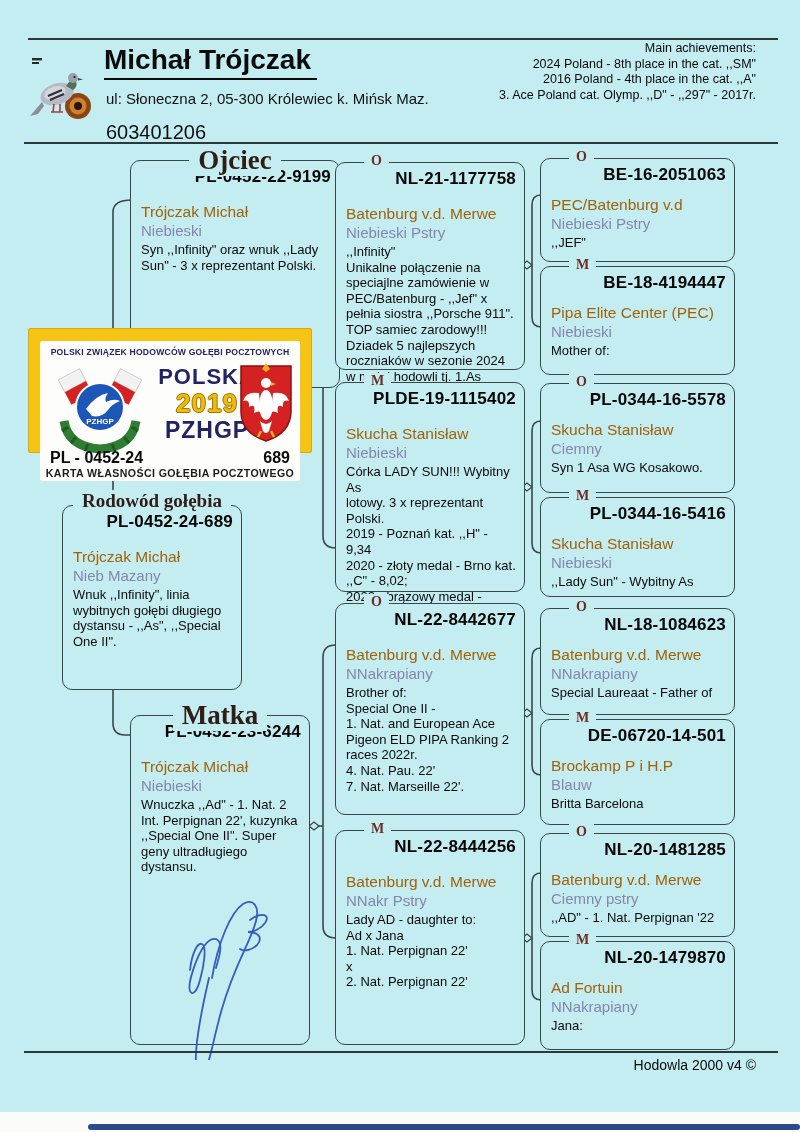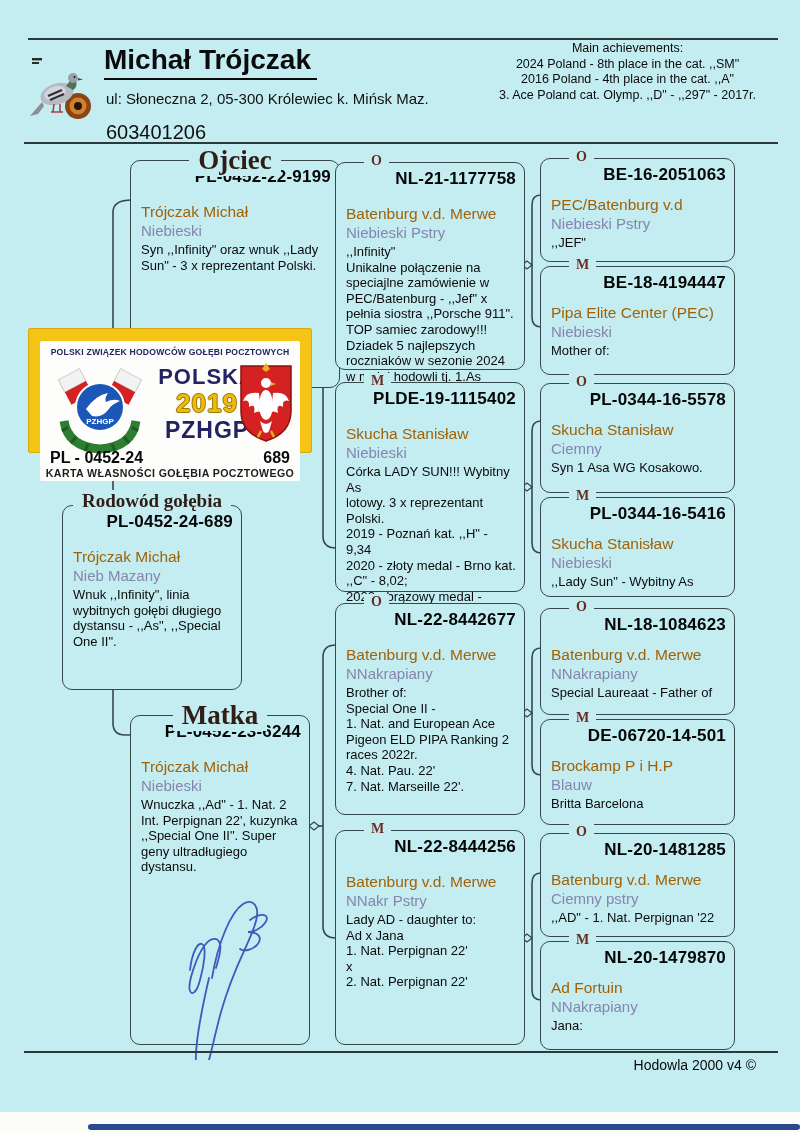--- a/index.html
+++ b/index.html
@@ -7,21 +7,21 @@
         font-family:"Liberation Sans",sans-serif;color:#111;}
   .sheet{position:absolute;left:0;top:0;width:800px;height:1112px;background:#c4edf2;}
   .abs{position:absolute;}
   .rule{position:absolute;background:#2d3838;height:2px;}
 
   
   .breeder-name{position:absolute;left:104px;top:44px;font-size:28px;font-weight:bold;
                 color:#0b0b0b;border-bottom:2.5px solid #0b0b0b;padding:0 6px 2px 0;}
   .addr{position:absolute;left:106px;top:90px;font-size:15px;color:#101010;}
   .phone{position:absolute;left:106px;top:121px;font-size:20px;color:#101010;}
-  .achv{position:absolute;right:44px;top:41px;text-align:center;font-size:12.5px;
+  .achv{position:absolute;right:44px;top:41px;text-align:right;font-size:12.5px;
         line-height:15.6px;color:#0a0a0a;}
 
   
   .pbox{position:absolute;border:1.6px solid #37474a;border-radius:10px;background:#c4edf2;box-sizing:border-box;}
   .pbox .ring{margin:6px 8px 0 10px;font-size:17px;font-weight:bold;color:#050505;letter-spacing:.2px;text-align:right;}
   .pbox .owner{margin:16px 8px 0 10px;font-size:15.5px;color:#a16207;}
   .pbox .colorline{margin:1px 8px 0 10px;font-size:15px;color:#8585ad;}
   .pbox .desc{margin:3px 8px 0 10px;font-size:13px;line-height:1.2;color:#0a0a0a;white-space:pre-line;}
   .pbox.small .owner{margin-top:11px;}
   .ptitle{position:absolute;top:-16px;left:0;width:100%;text-align:center;pointer-events:none;}

